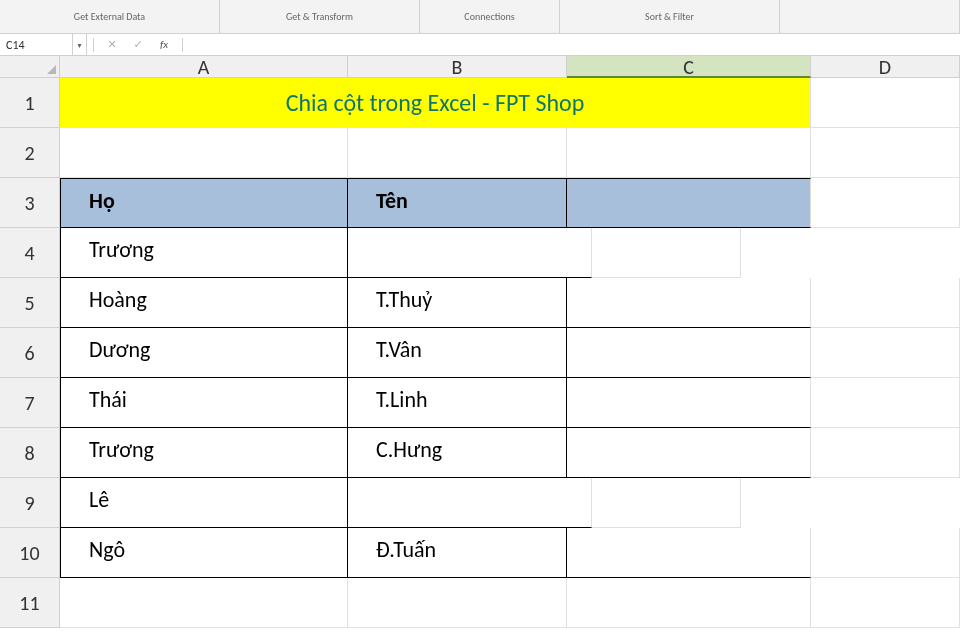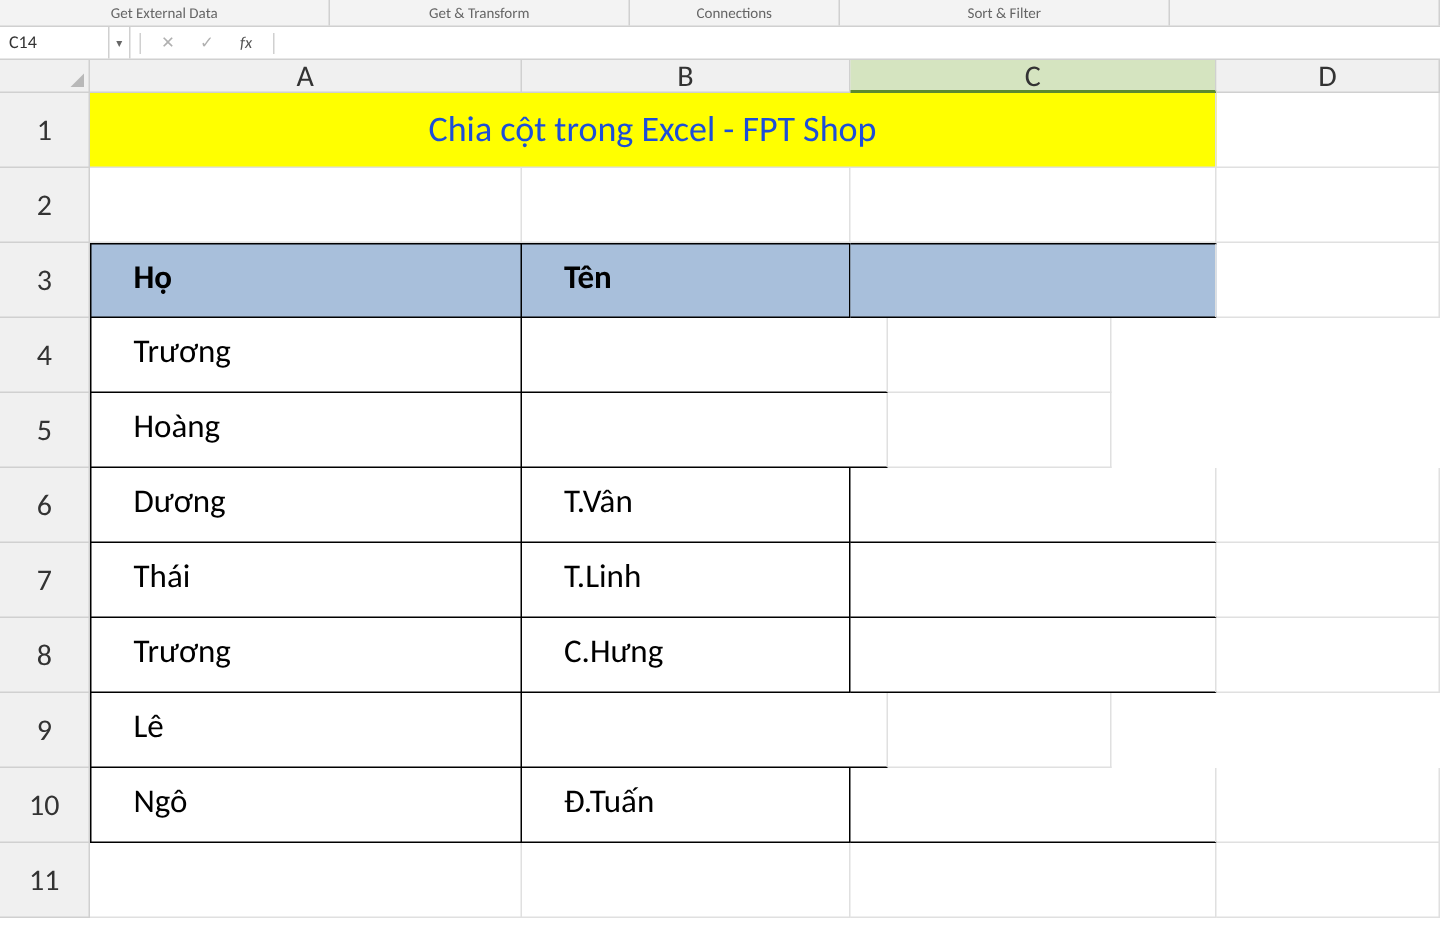--- a/index.html
+++ b/index.html
@@ -1,19 +1,19 @@
 <!DOCTYPE html>
 <html><head>
   <meta charset="utf-8">
   <style>
     * { box-sizing: border-box; margin: 0; padding: 0; }
     body { font-family: "Segoe UI", Calibri, Arial, sans-serif; background: #fff; overflow: hidden; width: 960px; height: 631px; }
 
     .ribbon-groups {
-      height: 18px;
+      height: 34px;
       display: flex;
       background: #f3f3f3;
       border-bottom: 1px solid #d0d0d0;
       font-size: 10px;
       color: #666;
       align-items: center;
     }
     .ribbon-groups > div {
       border-right: 1px solid #d0d0d0;
       text-align: center;
@@ -80,21 +80,21 @@
       text-align:center; font-size:20px; color:#333; line-height:50px;
     }
 
     .cells { position:absolute; top:22px; left:60px; }
     .row { display:flex; height:50px; }
     .cell {
       height:50px; border-right:1px solid #e0e0e0; border-bottom:1px solid #e0e0e0;
       font-size:22px; padding:8px 6px 0 6px; color:#000;
     }
     .title-cell {
-      background:#ffff00; text-align:center; font-size:24px; color:#1d4ed8; padding-top:10px;
+      background:#ffff00; text-align:center; font-size:24px; color:#0f766e; padding-top:10px;
     }
     .header-cell { background:#a8bfdb; font-weight:bold; }
 
     .tbl .cell { border-right:1px solid #000; border-bottom:1px solid #000;padding-left:28px; }
     .tbl-top .cell { border-top:1px solid #000; }
     .tbl-left { border-left:1px solid #000; }
     .grey-right { border-right:1px solid #e0e0e0 !important; }
 
     .wA{width:288px;} .wB{width:219px;} .wC{width:244px;} .wD{width:149px;}
   </style>
@@ -167,20 +167,21 @@
       <div class="cell wD" style="border:1px solid #e0e0e0;border-left:none;border-top:none;"></div>
     </div>
 
     <div class="row tbl">
       <div class="cell wA tbl-left">Trương</div>
       <div class="cell wC grey-right"></div>
       <div class="cell wD" style="border:1px solid #e0e0e0;border-left:none;border-top:none;"></div>
     </div>
     <div class="row tbl">
       <div class="cell wA tbl-left">Hoàng</div>
+      <div class="cell wB">T.Thuỷ</div>
       <div class="cell wC grey-right"></div>
       <div class="cell wD" style="border:1px solid #e0e0e0;border-left:none;border-top:none;"></div>
     </div>
     <div class="row tbl">
       <div class="cell wA tbl-left">Dương</div>
       <div class="cell wB">T.Vân</div>
       <div class="cell wC grey-right"></div>
       <div class="cell wD" style="border:1px solid #e0e0e0;border-left:none;border-top:none;"></div>
     </div>
     <div class="row tbl">

